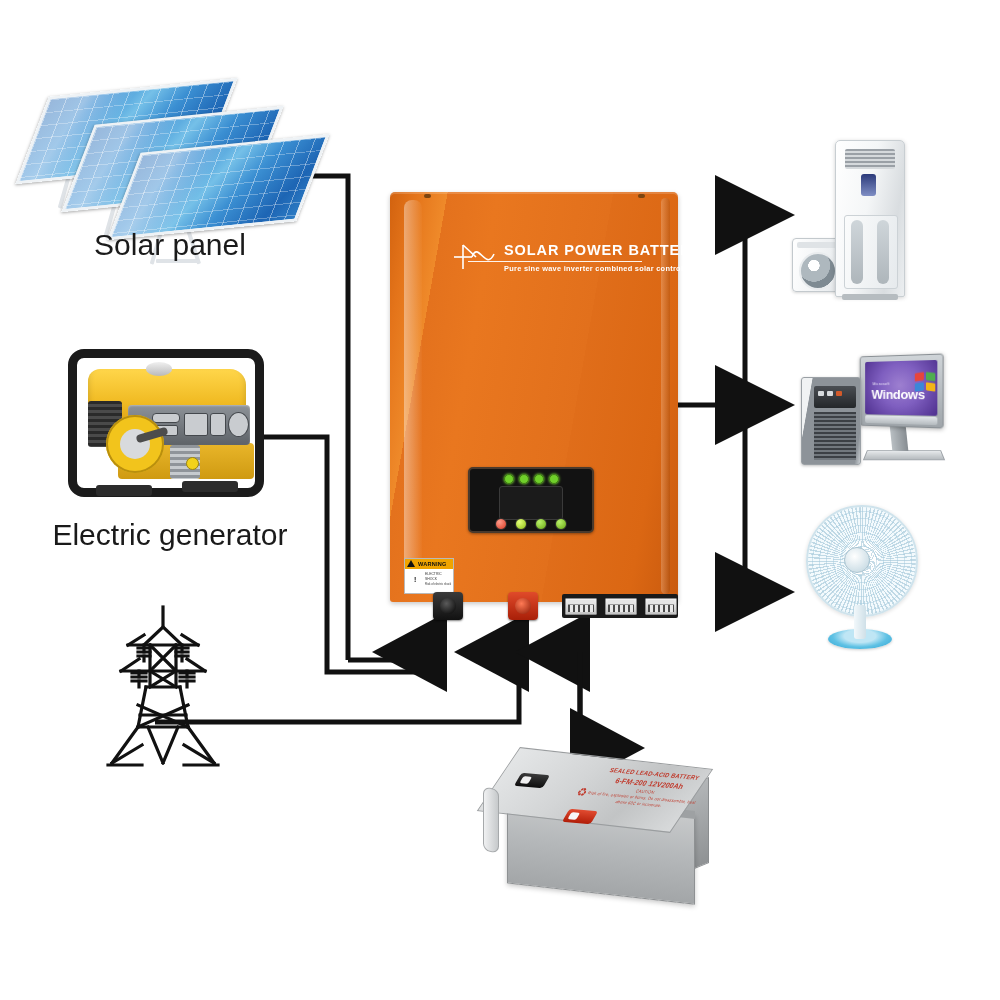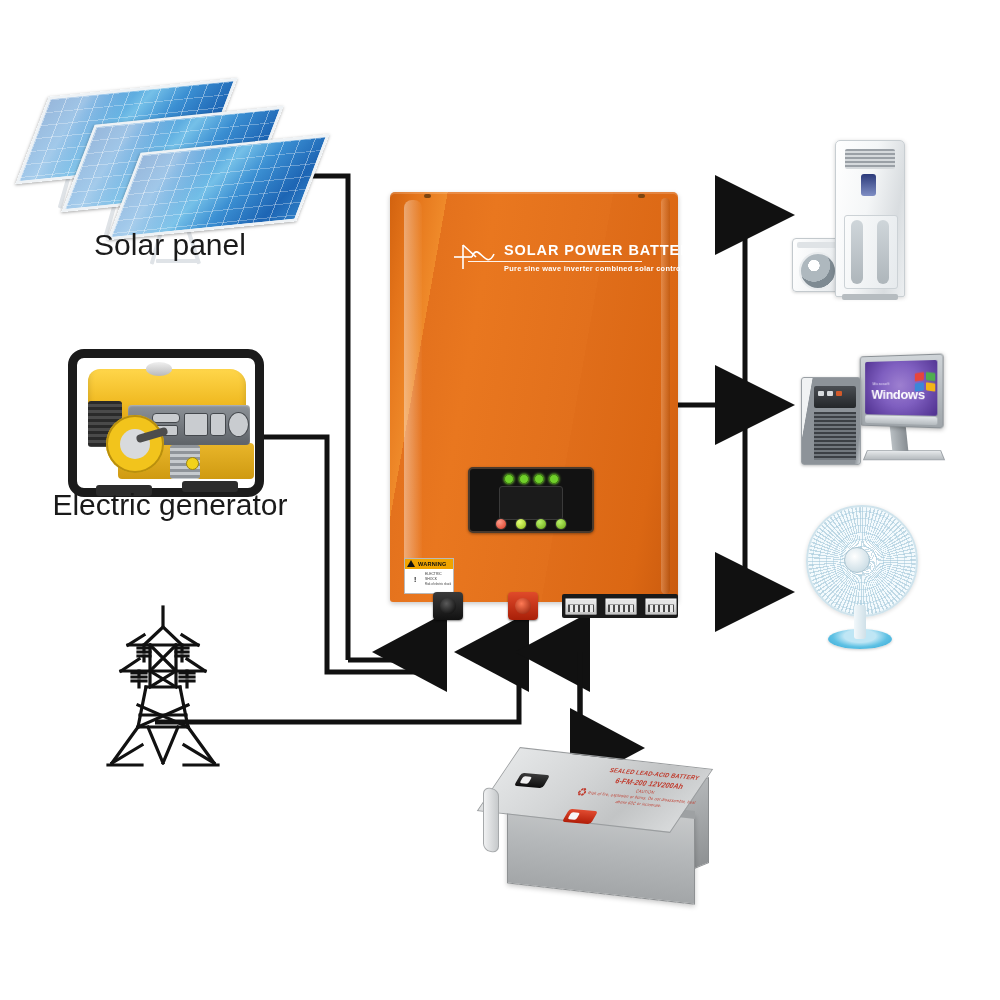--- a/index.html
+++ b/index.html
@@ -291,21 +291,21 @@
       <div class="gp" style="left:82px;top:8px;width:14px;height:21px;border-radius:3px;"></div>
       <div class="gp" style="left:100px;top:7px;width:19px;height:23px;border-radius:50%;"></div>
     </div>
     <div class="gen-fly"></div>
     <div class="gen-handle"></div>
     <div class="gen-dot"></div>
     <div class="gen-cage"></div>
     <div class="gen-foot" style="left:34px;top:140px;width:56px;"></div>
     <div class="gen-foot" style="left:120px;top:136px;width:56px;"></div>
   </div>
-  <div class="lbl" style="left:0;top:488px;width:340px;">Electric generator</div>
+  <div class="lbl" style="left:0;top:518px;width:340px;">Electric generator</div>
 
   <div class="tower">
     <svg viewBox="0 0 130 180" width="130" height="180">
       <g stroke="#111" stroke-width="3.2" fill="none" stroke-linecap="square">
         <path d="M65,2 V22"></path>
         <path d="M65,22 L46,40 M65,22 L84,40"></path>
         <path d="M30,40 H100"></path>
         <path d="M30,40 L46,30 M100,40 L84,30"></path>
         <path d="M46,40 L46,47 M84,40 L84,47"></path>
         <path d="M40,43 H52 M40,47 H52 M40,51 H52"></path>

